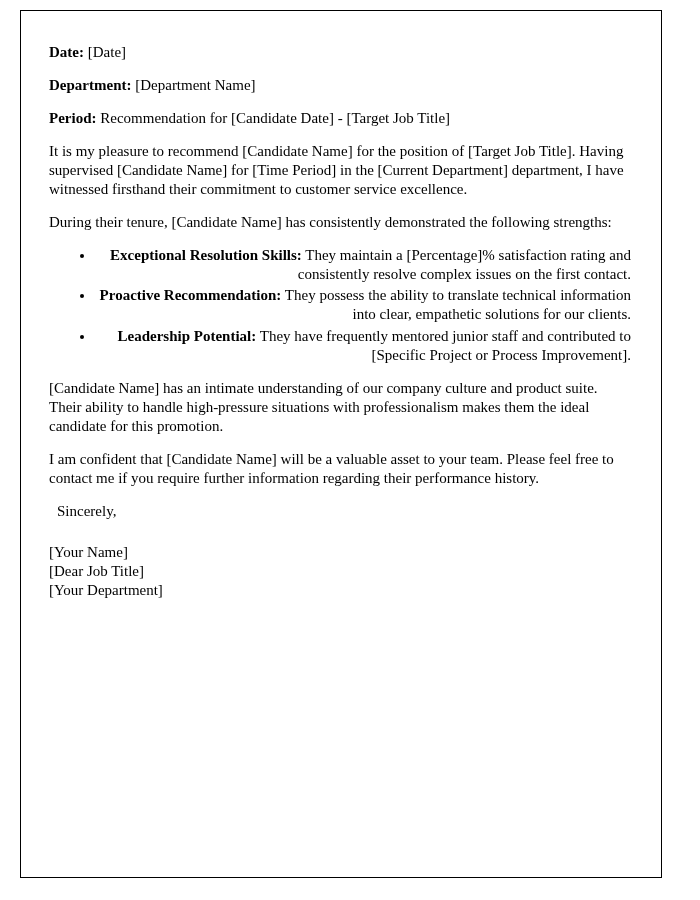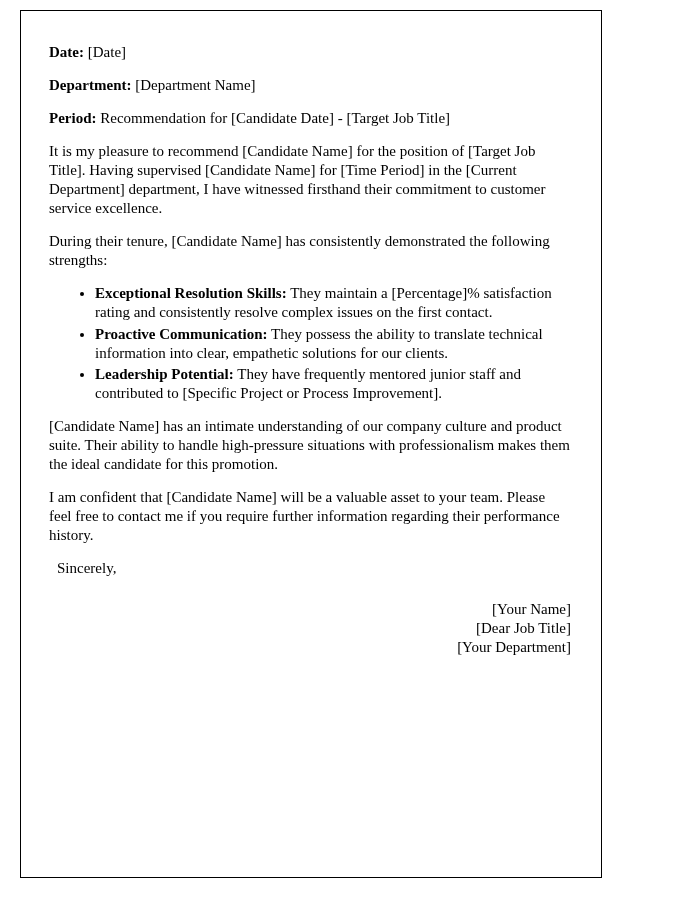--- a/index.html
+++ b/index.html
@@ -5,43 +5,44 @@
   html, body {
     margin: 0;
     padding: 0;
     background: #ffffff;
     width: 700px;
     height: 900px;
     overflow: hidden;
   }
   .page {
     box-sizing: border-box;
-    width: 582px;
+    width: 642px;
     height: 868px;
     margin: 10px 0 0 20px;
     border: 1px solid #000000;
     background: #ffffff;
     padding: 32px 30px 30px 28px;
     font-family: "Liberation Serif", serif;
     font-size: 15px;
     line-height: 1.27;
     color: #000000;
   }
   .para { margin: 0 0 14px 0; }
   .line { margin: 0; }
   .block { margin: 0 0 14px 0; }
   .b { font-weight: bold; }
   ul.strengths {
     margin: 0 0 14px 0;
     padding-left: 46px;
   }
   ul.strengths li {
     margin: 0 0 2px 0;
+    text-align: right;
   }
-  .signature .line { margin: 0; text-align: right; }
+  .signature .line { margin: 0; }
   .signoff { margin: 0 0 22px 8px; }
 </style>
 </head>
 <body>
 
 <div class="page">
 
   <p class="para"><span class="b">Date:</span> <span>[Date]</span></p>
 
   <div class="block">
@@ -50,21 +51,21 @@
 
   <p class="para"><span class="b">Period:</span> <span>Recommendation for [Candidate Date] - [Target Job Title]</span></p>
 
 
   <p class="para">It is my pleasure to recommend [Candidate Name] for the position of [Target Job Title]. Having supervised [Candidate Name] for [Time Period] in the [Current Department] department, I have witnessed firsthand their commitment to customer service excellence.</p>
 
   <p class="para">During their tenure, [Candidate Name] has consistently demonstrated the following strengths:</p>
 
   <ul class="strengths">
     <li><span class="b">Exceptional Resolution Skills:</span> <span>They maintain a [Percentage]% satisfaction rating and consistently resolve complex issues on the first contact.</span></li>
-    <li><span class="b">Proactive Communication:</span> <span>They possess the ability to translate technical information into clear, empathetic solutions for our clients.</span></li>
+    <li><span class="b">Proactive Recommendation:</span> <span>They possess the ability to translate technical information into clear, empathetic solutions for our clients.</span></li>
     <li><span class="b">Leadership Potential:</span> <span>They have frequently mentored junior staff and contributed to [Specific Project or Process Improvement].</span></li>
   </ul>
 
   <p class="para">[Candidate Name] has an intimate understanding of our company culture and product suite. Their ability to handle high-pressure situations with professionalism makes them the ideal candidate for this promotion.</p>
 
   <p class="para">I am confident that [Candidate Name] will be a valuable asset to your team. Please feel free to contact me if you require further information regarding their performance history.</p>
 
   <p class="para signoff">Sincerely,</p>
 
   <div class="signature">

